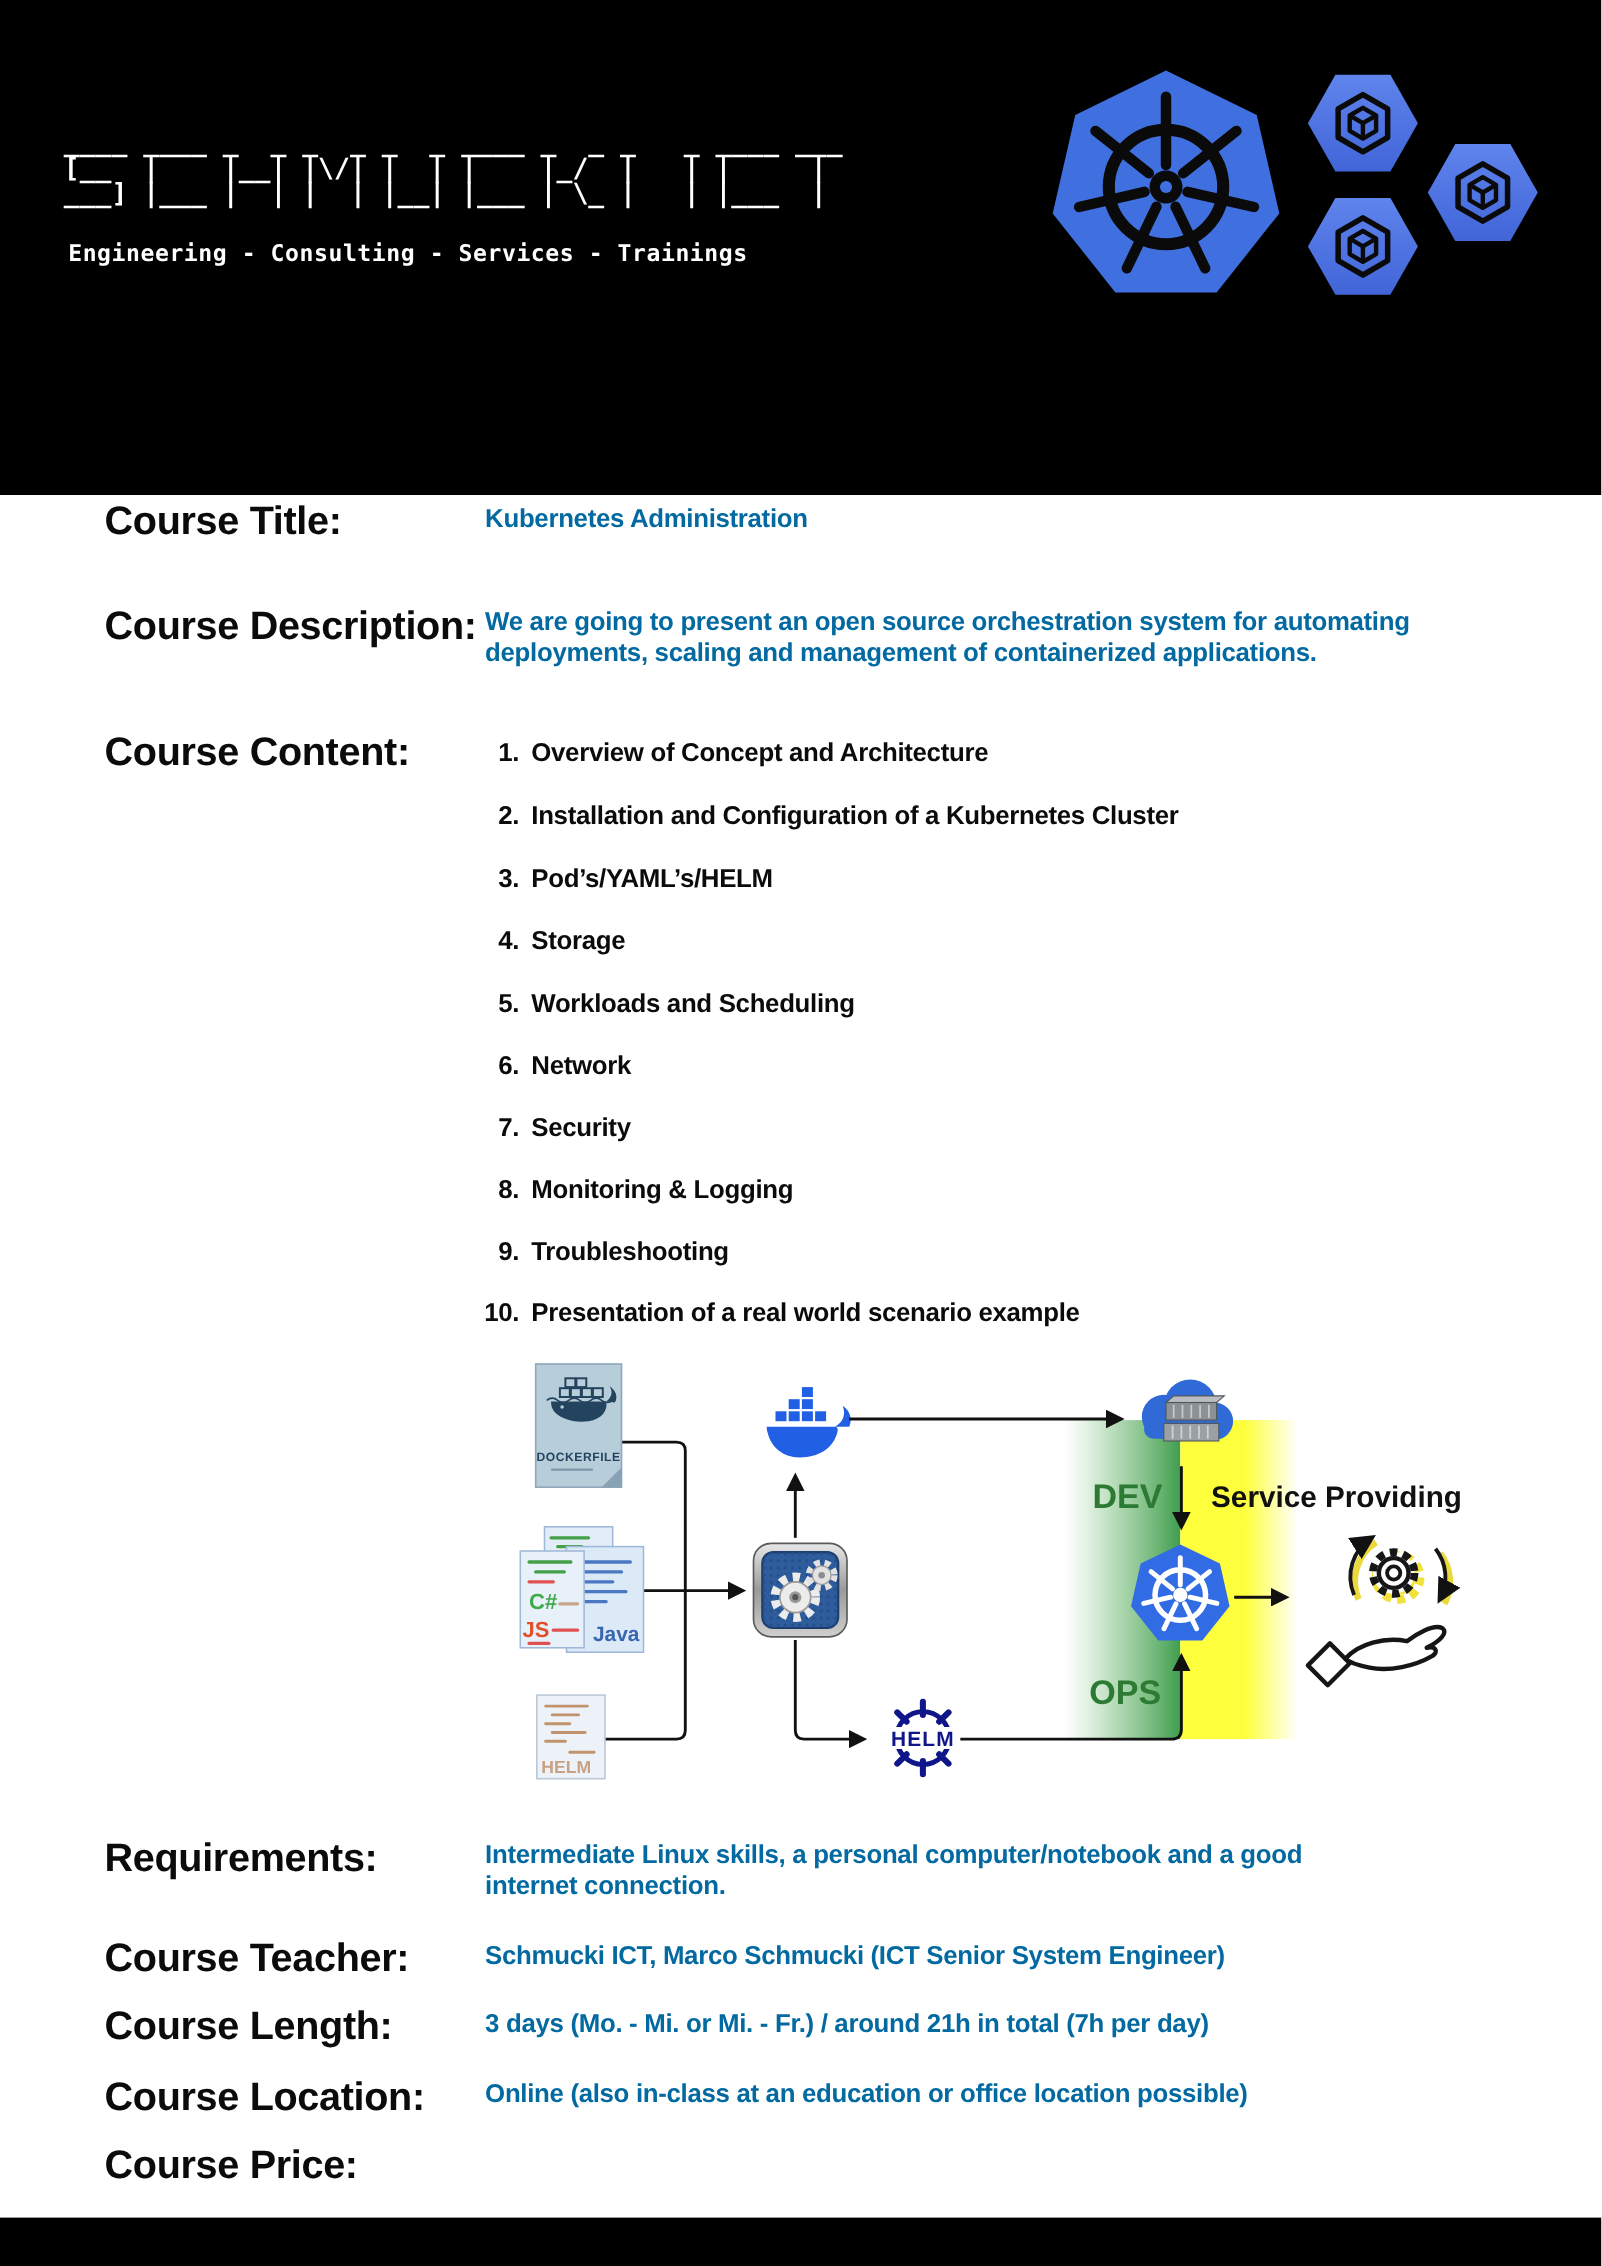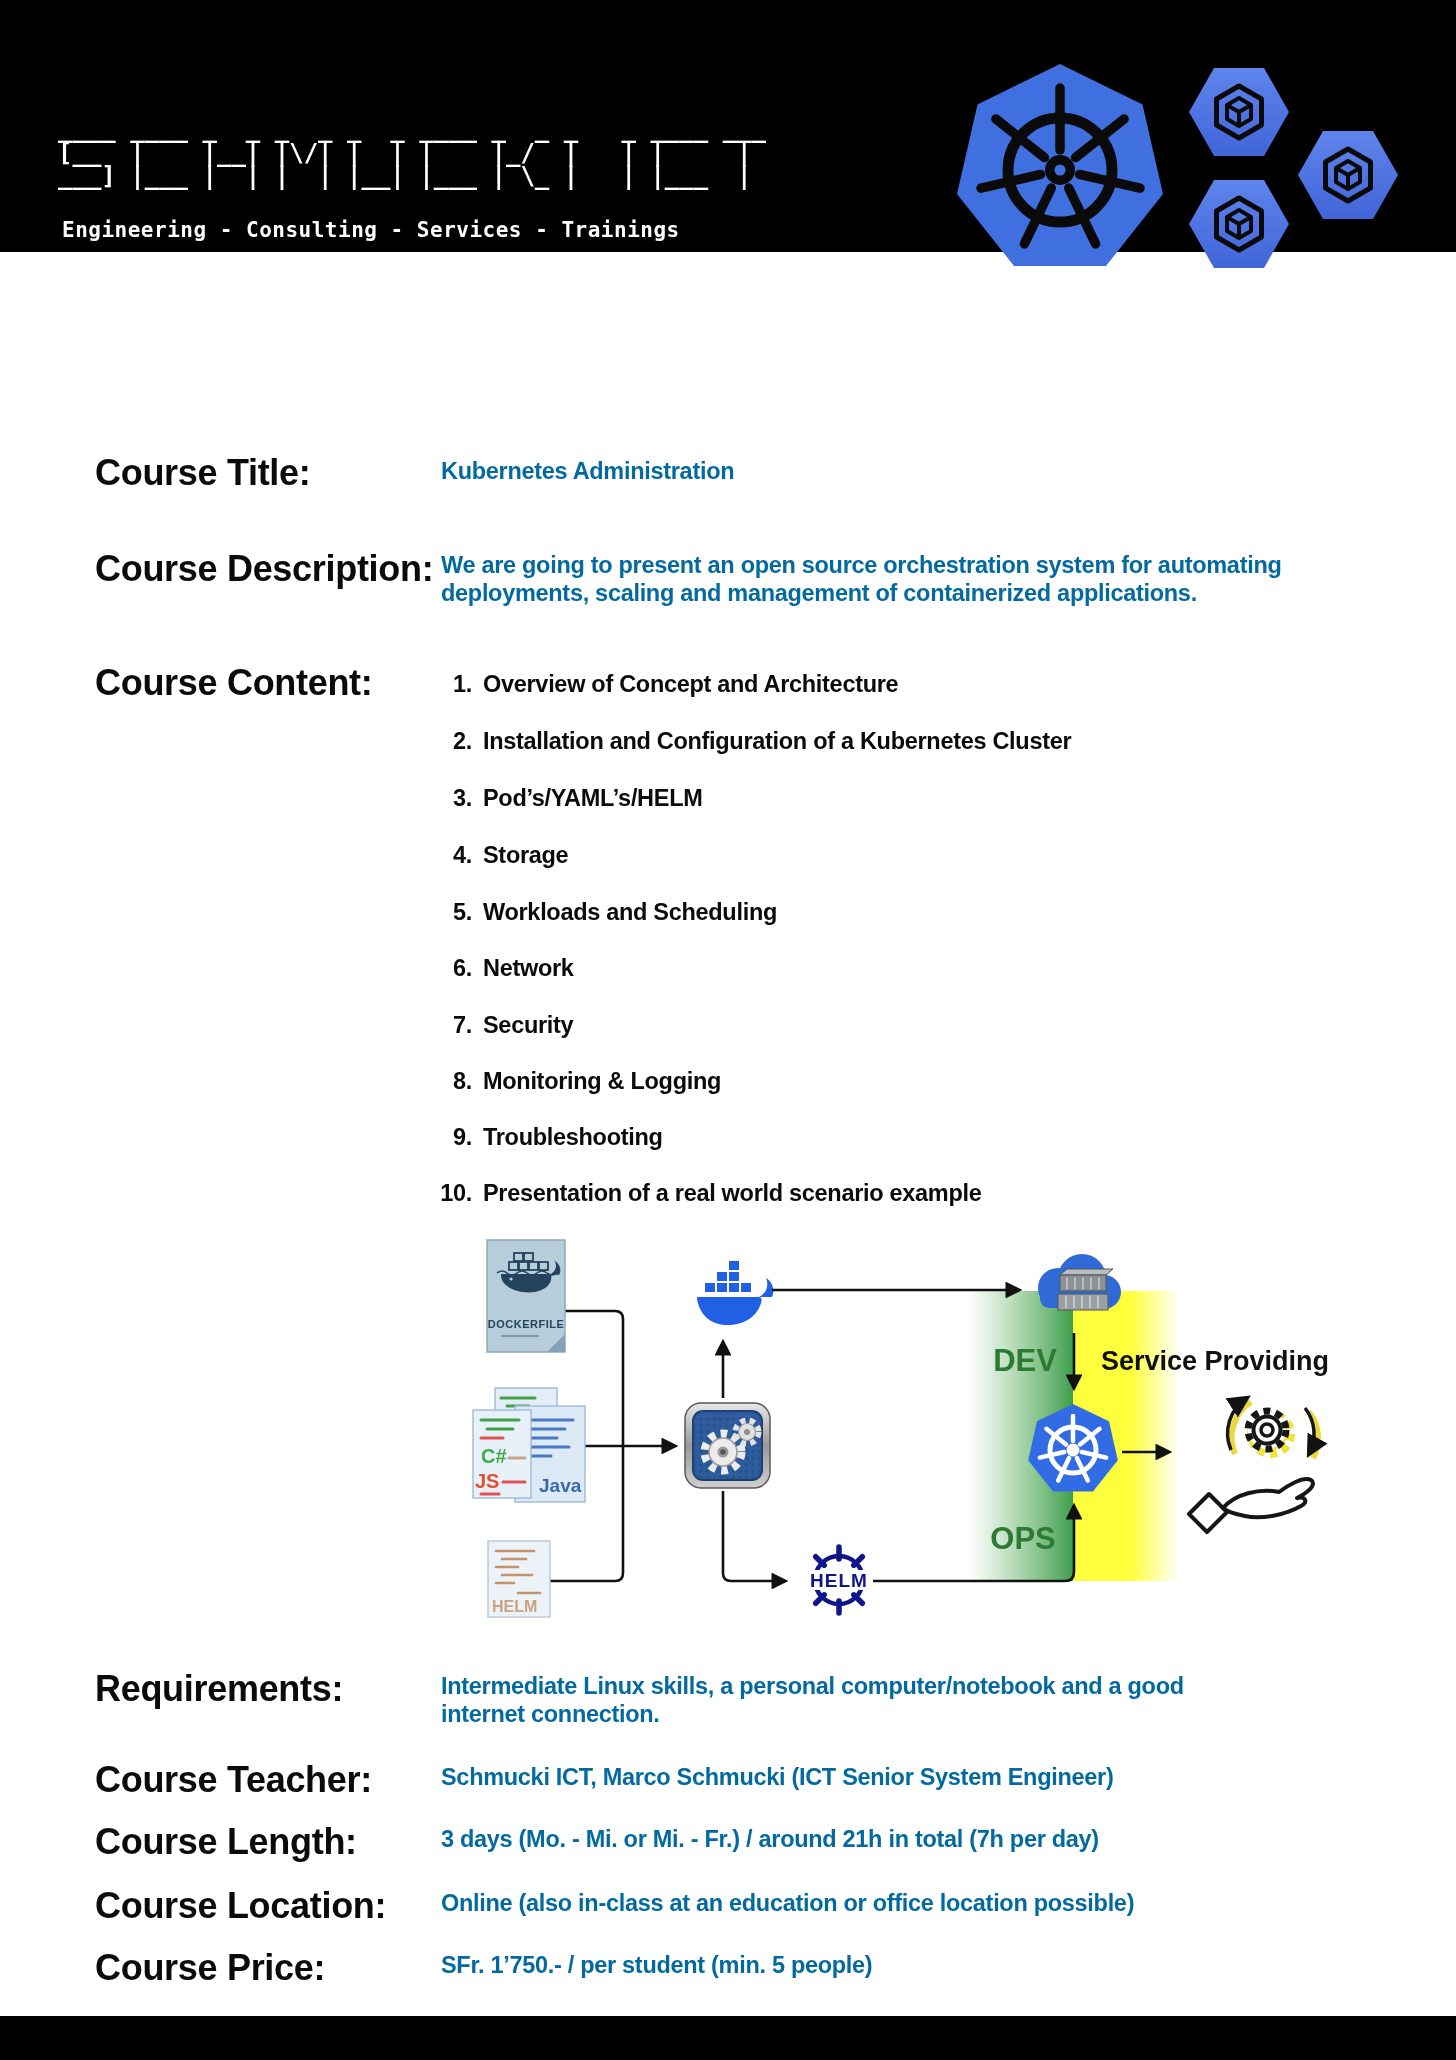--- a/index.html
+++ b/index.html
@@ -1,19 +1,19 @@
 <!DOCTYPE html>
 <html><head>
 <meta charset="utf-8">
 <style>
   html,body{margin:0;padding:0;background:#ffffff;}
   #page{position:relative;width:1456px;height:2060px;background:#ffffff;overflow:hidden;
         font-family:"Liberation Sans",sans-serif;}
   
-  .hdr{position:absolute;left:0;top:0;width:1456px;height:252px;background:#000000;}
+  .hdr{position:absolute;left:0;top:0;width:1456px;height:450px;background:#000000;}
   .logo{position:absolute;left:58px;top:118px;margin:0;color:#ffffff;
         font-family:"DejaVu Sans Mono",monospace;font-weight:bold;
         font-size:24px;line-height:23.5px;white-space:pre;}
   .tagline{position:absolute;left:62px;top:218px;color:#ffffff;
         font-family:"DejaVu Sans Mono",monospace;font-weight:bold;
         font-size:21px;letter-spacing:.5px;}
   
   .lbl{position:absolute;left:95px;font-size:36px;font-weight:bold;color:#0b0b0b;letter-spacing:-.3px;}
   .val{position:absolute;left:441px;font-size:23.5px;font-weight:bold;color:#0369a1;
        letter-spacing:-.3px;line-height:28px;}
@@ -333,16 +333,15 @@
   <div class="lbl" style="top:1759px;">Course Teacher:</div>
   <div class="val" style="top:1763px;">Schmucki ICT, Marco Schmucki (ICT Senior System Engineer)</div>
 
   <div class="lbl" style="top:1821px;">Course Length:</div>
   <div class="val" style="top:1825px;">3 days (Mo. - Mi. or Mi. - Fr.) / around 21h in total (7h per day)</div>
 
   <div class="lbl" style="top:1885px;">Course Location:</div>
   <div class="val" style="top:1889px;">Online (also in-class at an education or office location possible)</div>
 
   <div class="lbl" style="top:1947px;">Course Price:</div>
-  <div class="val" style="top:1951px;">SFr. 1’750.- / per student (min. 5 people)</div>
 
   <div class="ftr"></div>
 </div>
 
 </body></html>

